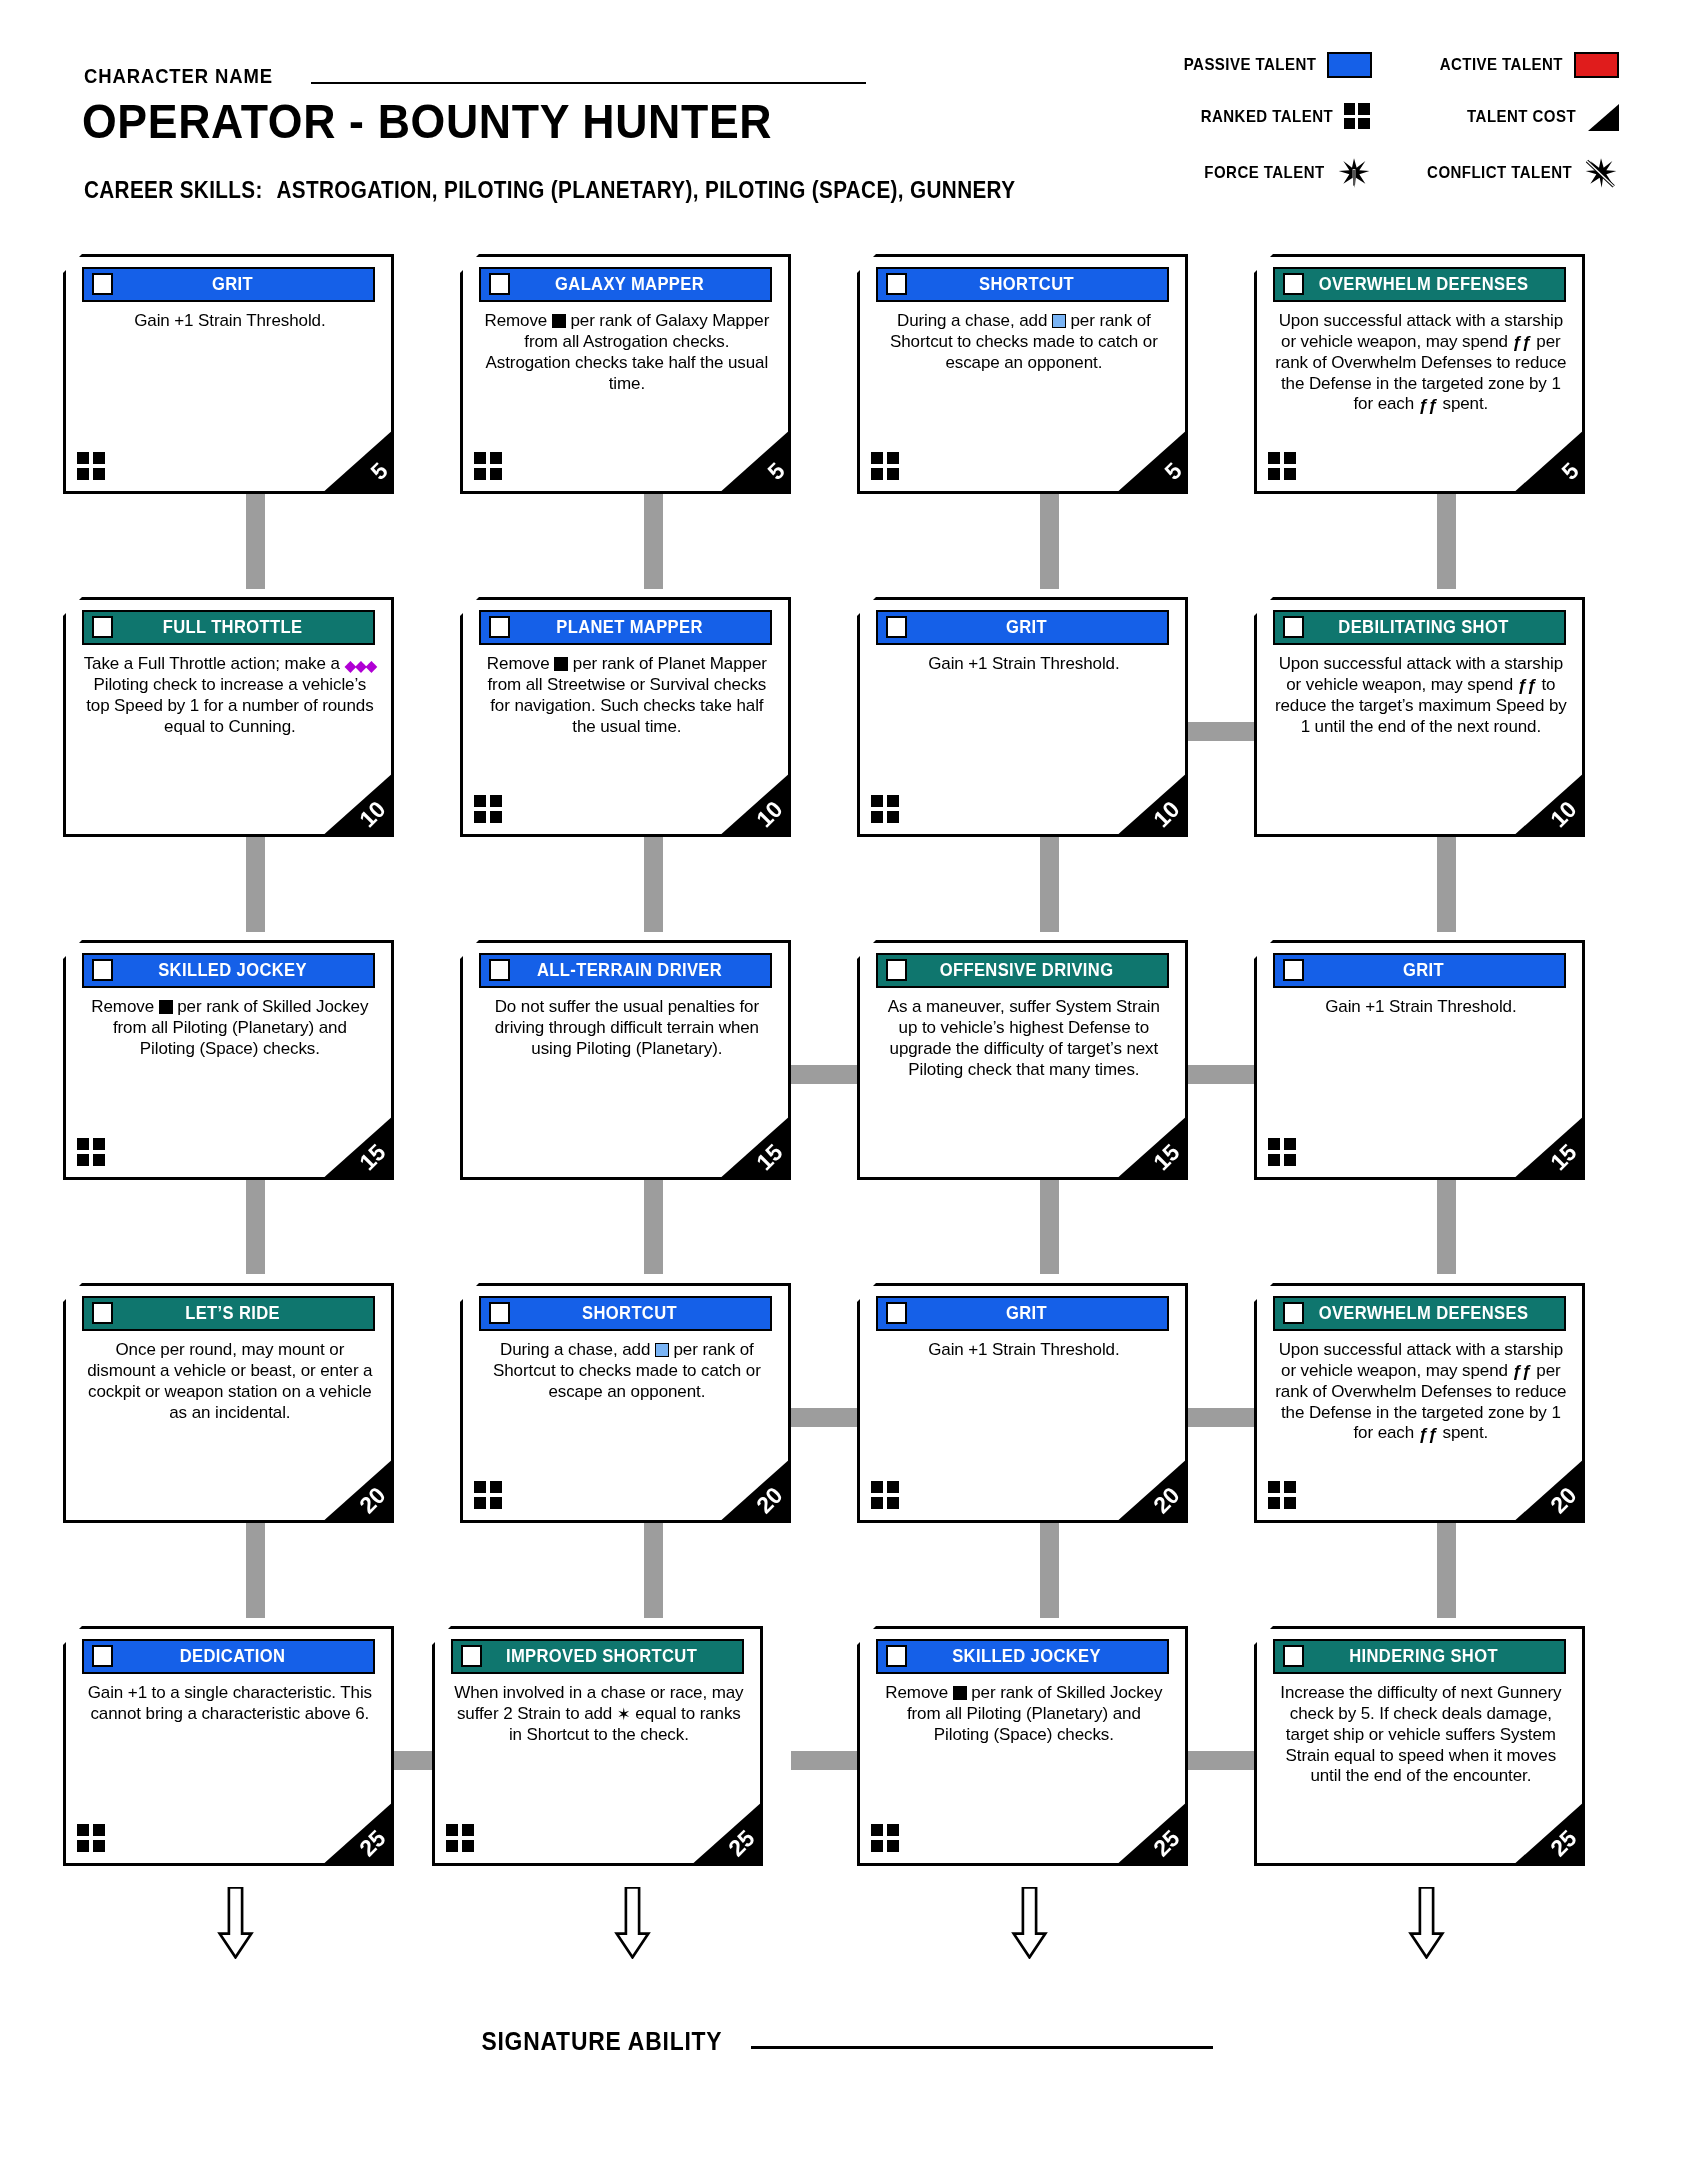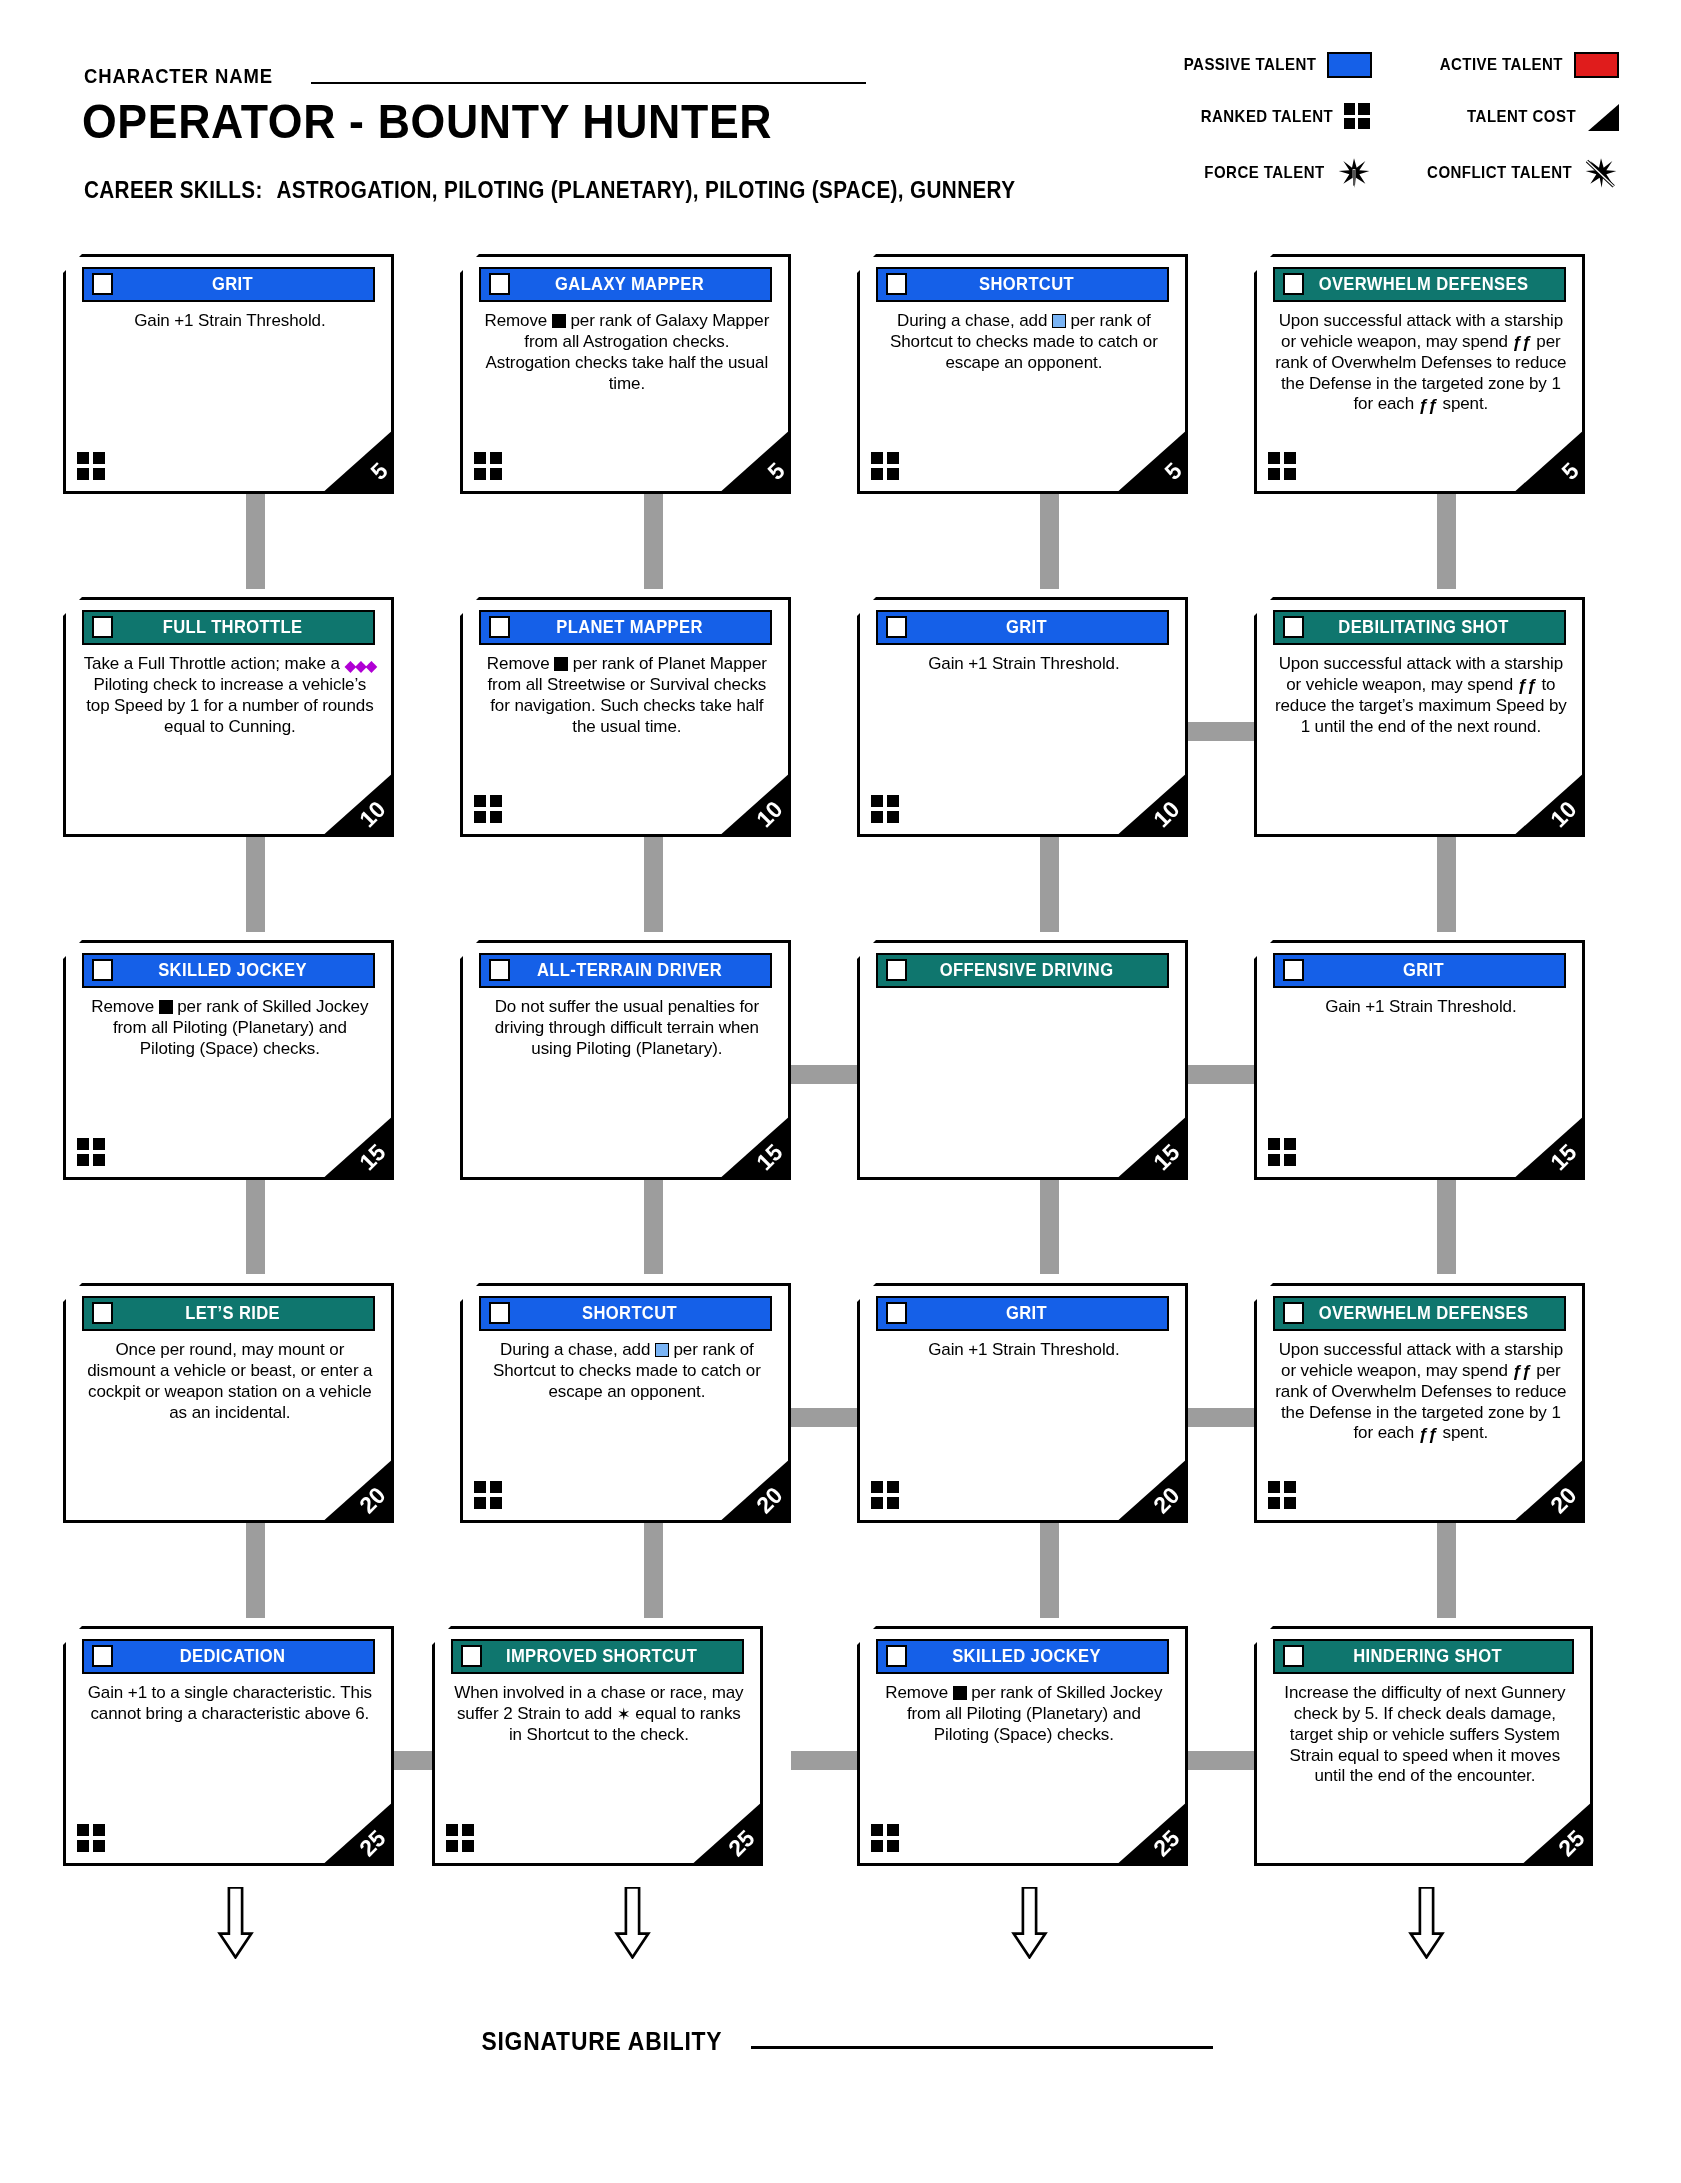--- a/index.html
+++ b/index.html
@@ -605,20 +605,21 @@
       </div>
     </div>
 
     <div class="card" style="left:857px; top:686px;">
       <div class="card-body"></div>
       <div class="card-inner">
         <div class="card-title active">
           <span class="box"></span>
           <span class="tname">OFFENSIVE DRIVING</span>
         </div>
+        <div class="card-desc">As a maneuver, suffer System Strain up to vehicle’s highest Defense to upgrade the dif­ficulty of target’s next Piloting check that many times.</div>
       </div>
       <div class="cost-corner">
         <span class="tri"></span>
           <span class="num">15</span>
       </div>
     </div>
 
     <div class="card" style="left:1254px; top:686px;">
       <div class="card-body"></div>
       <div class="card-inner">
@@ -774,21 +775,21 @@
             <i></i>
             <i></i>
           </div>
       </div>
       <div class="cost-corner">
         <span class="tri"></span>
           <span class="num">25</span>
       </div>
     </div>
 
-    <div class="card" style="left:1254px; top:1372px;padding-left:8px;">
+    <div class="card" style="left:1254px; top:1372px;">
       <div class="card-body"></div>
       <div class="card-inner">
         <div class="card-title active">
           <span class="box"></span>
           <span class="tname">HINDERING SHOT</span>
         </div>
         <div class="card-desc">Increase the difficulty of next Gunnery check by 5. If check deals damage, target ship or vehicle suffers System Strain equal to speed when it moves until the end of the encounter.</div>
       </div>
       <div class="cost-corner">
         <span class="tri"></span>

